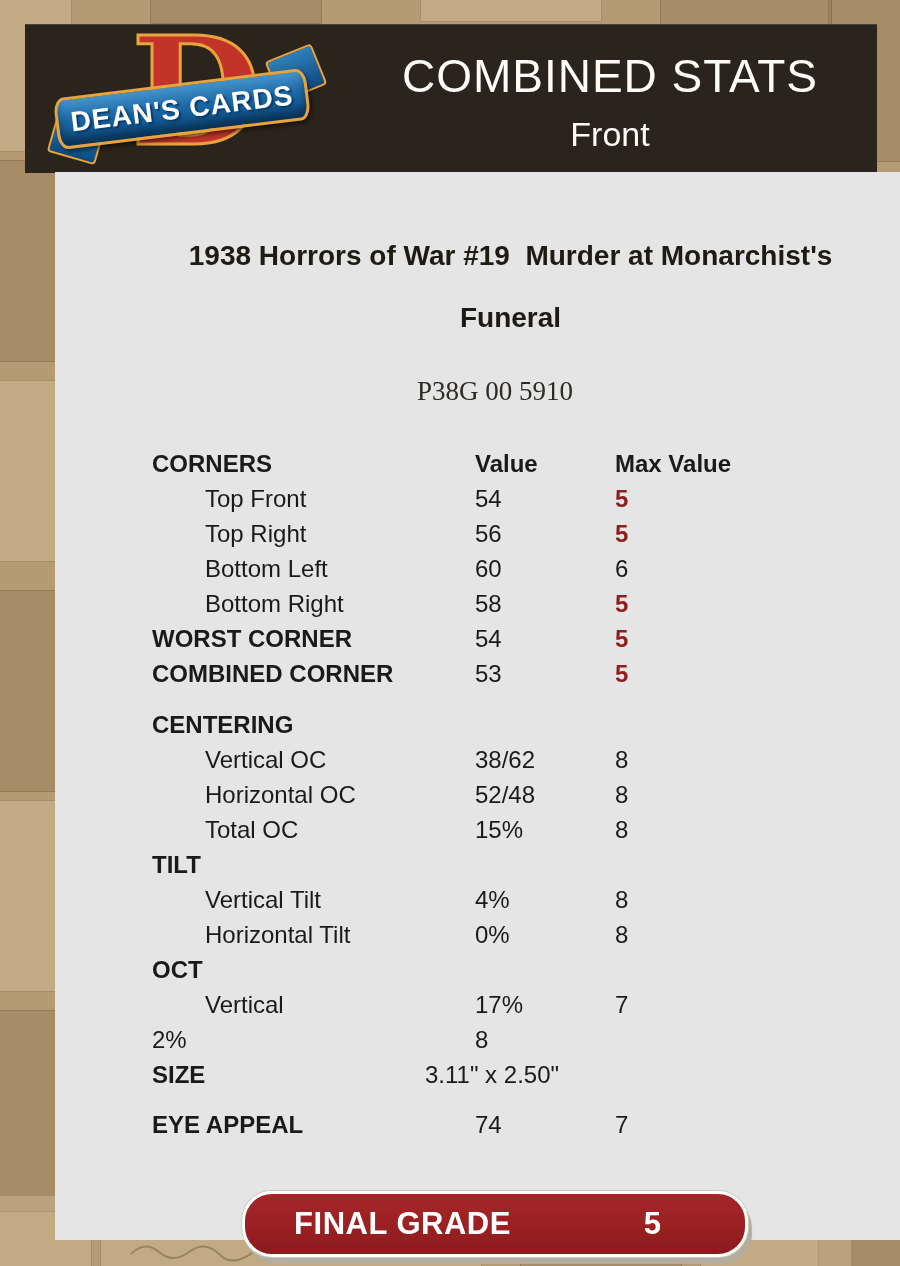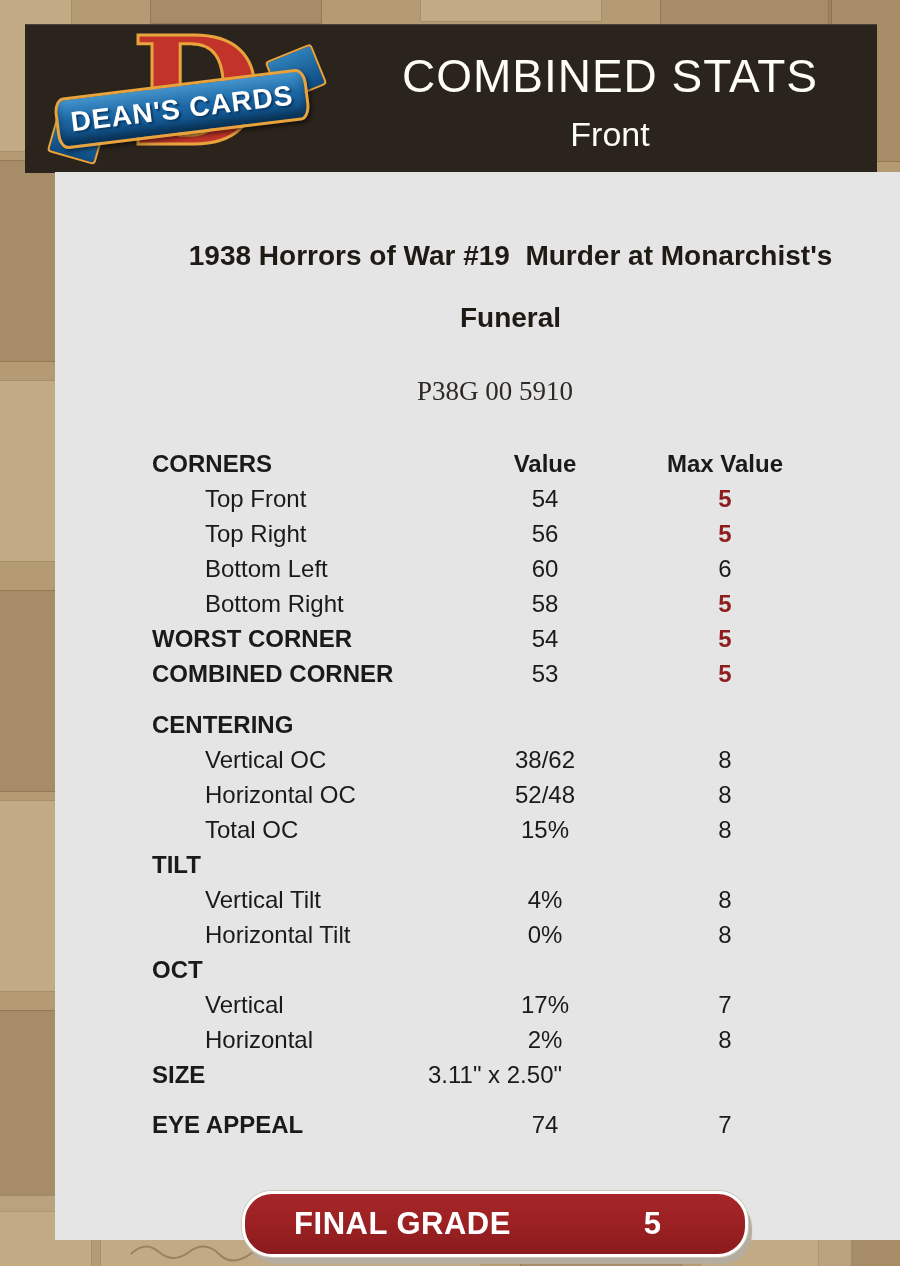--- a/index.html
+++ b/index.html
@@ -72,21 +72,21 @@
   
   .panel{
     position:absolute;left:55px;top:172px;width:880px;height:1068px;
     background:#e5e5e5;box-sizing:border-box;padding-top:37px;
   }
   .card-title{text-align:center;font-weight:bold;font-size:28px;line-height:31px;color:#1e1a14;white-space:pre-wrap;}
   .card-code{text-align:center;font-size:27px;margin-top:12px;color:#2e2a24;font-family:Liberation Serif, serif;}
   
   .table{margin:39px 0 0 97px;width:683px;color:#1a1a1a;}
   .row{display:grid;grid-template-columns:323px 140px 220px;height:35px;align-items:center;font-size:24px;}
-  .val,.max{text-align:center;}
+  .val,.max{}
   .head div{font-weight:bold;}
   .bold .lbl{font-weight:bold;}
   .indent .lbl{padding-left:53px;}
   .red{color:#8e1e1e;font-weight:bold;}
   .size .val{transform:translateX(-50px);white-space:nowrap;}
   .spacer{height:16px;}
   
   .final{
     width:500px;height:60px;margin:49px auto 0 auto;
     border-radius:30px;border:3px solid #ffffff;box-sizing:content-box;
@@ -229,21 +229,20 @@
       <div class="lbl">OCT</div>
       <div class="val"></div>
       <div class="max"></div>
     </div>
     <div class="row indent">
       <div class="lbl">Vertical</div>
       <div class="val">17%</div>
       <div class="max">7</div>
     </div>
     <div class="row indent">
-      <div class="lbl">Horizontal</div>
       <div class="val">2%</div>
       <div class="max">8</div>
     </div>
     <div class="row bold size">
       <div class="lbl">SIZE</div>
       <div class="val">3.11" x 2.50"</div>
       <div class="max"></div>
     </div>
 
     <div class="spacer" style="height:15px;"></div>

